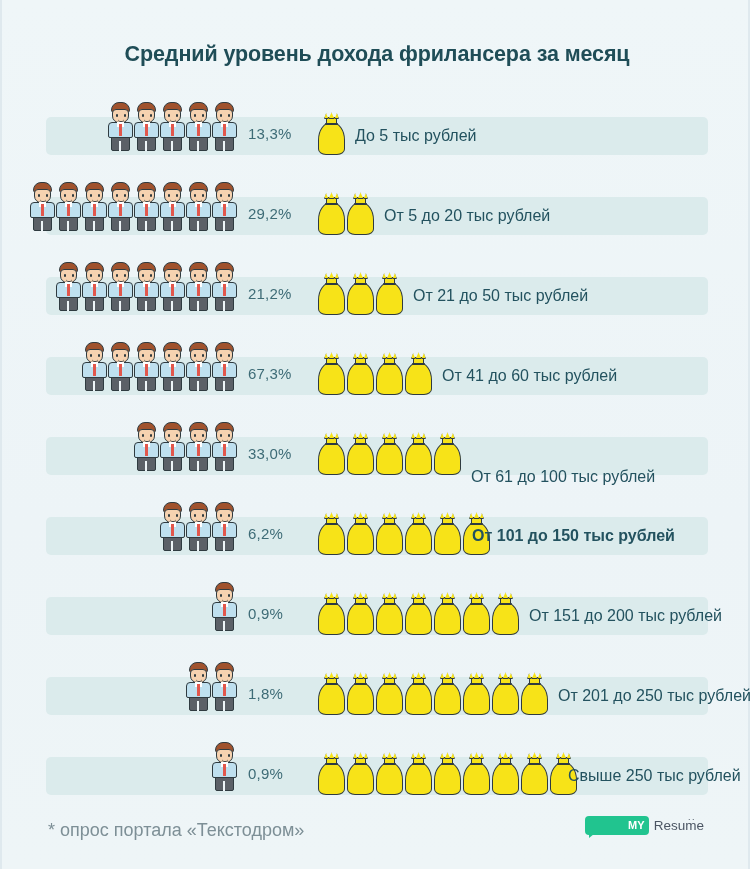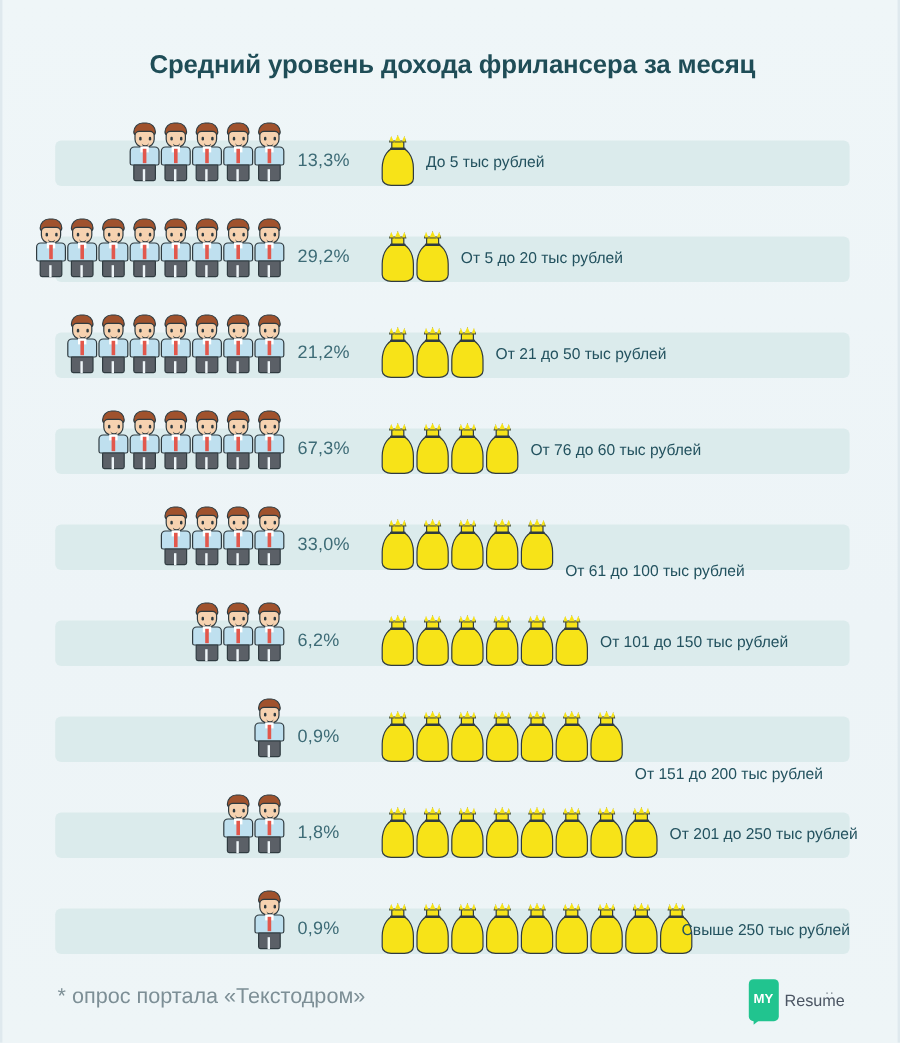--- a/index.html
+++ b/index.html
@@ -42,36 +42,37 @@
     font-size:15px;color:#3d6b76;
     text-align:left;
     letter-spacing:0.2px;
   }
   .bags{
     position:absolute;top:10px;height:50px;left:314px;
     display:flex;align-items:flex-end;gap:0px;
   }
   .label{
     position:absolute;top:31px;
-    font-size:13px;color:#23525f;
+    font-size:16px;color:#23525f;
     white-space:nowrap;
   }
   .footnote{
     position:absolute;left:46px;top:820px;
     font-size:18px;color:#7d8f96;
   }
   .logo{
     position:absolute;right:44px;top:816px;
     display:flex;align-items:center;gap:5px;
   }
   .logo-badge{
-    width:25px;height:35px;border-radius:4px;
+    width:25px;height:19px;border-radius:4px;
     background:#21c48f;
     display:flex;align-items:center;justify-content:center;
     position:relative;
+    padding-left:39px;
   }
   .logo-badge:after{
     content:"";position:absolute;left:4px;bottom:-3px;
     width:0;height:0;
     border-left:5px solid #21c48f;
     border-bottom:4px solid transparent;
   }
   .logo-badge span{
     color:#ffffff;font-size:11px;font-weight:bold;line-height:1;
   }
@@ -520,21 +521,21 @@
             <div class="bag-tieline"></div>
             <div class="bag-knot"></div>
           </div>
           <div class="bag">
             <div class="bag-body"></div>
             <div class="bag-neck"></div>
             <div class="bag-tieline"></div>
             <div class="bag-knot"></div>
           </div>
         </div>
-        <div class="label" style="left: 440px;">От 76 до 60 тыс рублей</div>
+        <div class="label" style="left: 440px;">От 41 до 60 тыс рублей</div>
       </div>
       <div class="row">
         <div class="band"></div>
         <div class="people">
           <div class="person">
             <div class="p-hair"></div>
             <div class="p-head"></div>
             <div class="p-eye l"></div>
             <div class="p-eye r"></div>
             <div class="p-mouth"></div>
@@ -688,21 +689,21 @@
             <div class="bag-tieline"></div>
             <div class="bag-knot"></div>
           </div>
           <div class="bag">
             <div class="bag-body"></div>
             <div class="bag-neck"></div>
             <div class="bag-tieline"></div>
             <div class="bag-knot"></div>
           </div>
         </div>
-        <div class="label" style="left: 498px;">От 101 до 150 тыс рублей</div>
+        <div class="label" style="left: 470px; font-weight: bold;">От 101 до 150 тыс рублей</div>
       </div>
       <div class="row">
         <div class="band"></div>
         <div class="people">
           <div class="person">
             <div class="p-hair"></div>
             <div class="p-head"></div>
             <div class="p-eye l"></div>
             <div class="p-eye r"></div>
             <div class="p-mouth"></div>
@@ -751,21 +752,21 @@
             <div class="bag-tieline"></div>
             <div class="bag-knot"></div>
           </div>
           <div class="bag">
             <div class="bag-body"></div>
             <div class="bag-neck"></div>
             <div class="bag-tieline"></div>
             <div class="bag-knot"></div>
           </div>
         </div>
-        <div class="label" style="left: 527px; margin-top: 30px;">От 151 до 200 тыс рублей</div>
+        <div class="label" style="left: 527px;">От 151 до 200 тыс рублей</div>
       </div>
       <div class="row">
         <div class="band"></div>
         <div class="people">
           <div class="person">
             <div class="p-hair"></div>
             <div class="p-head"></div>
             <div class="p-eye l"></div>
             <div class="p-eye r"></div>
             <div class="p-mouth"></div>

